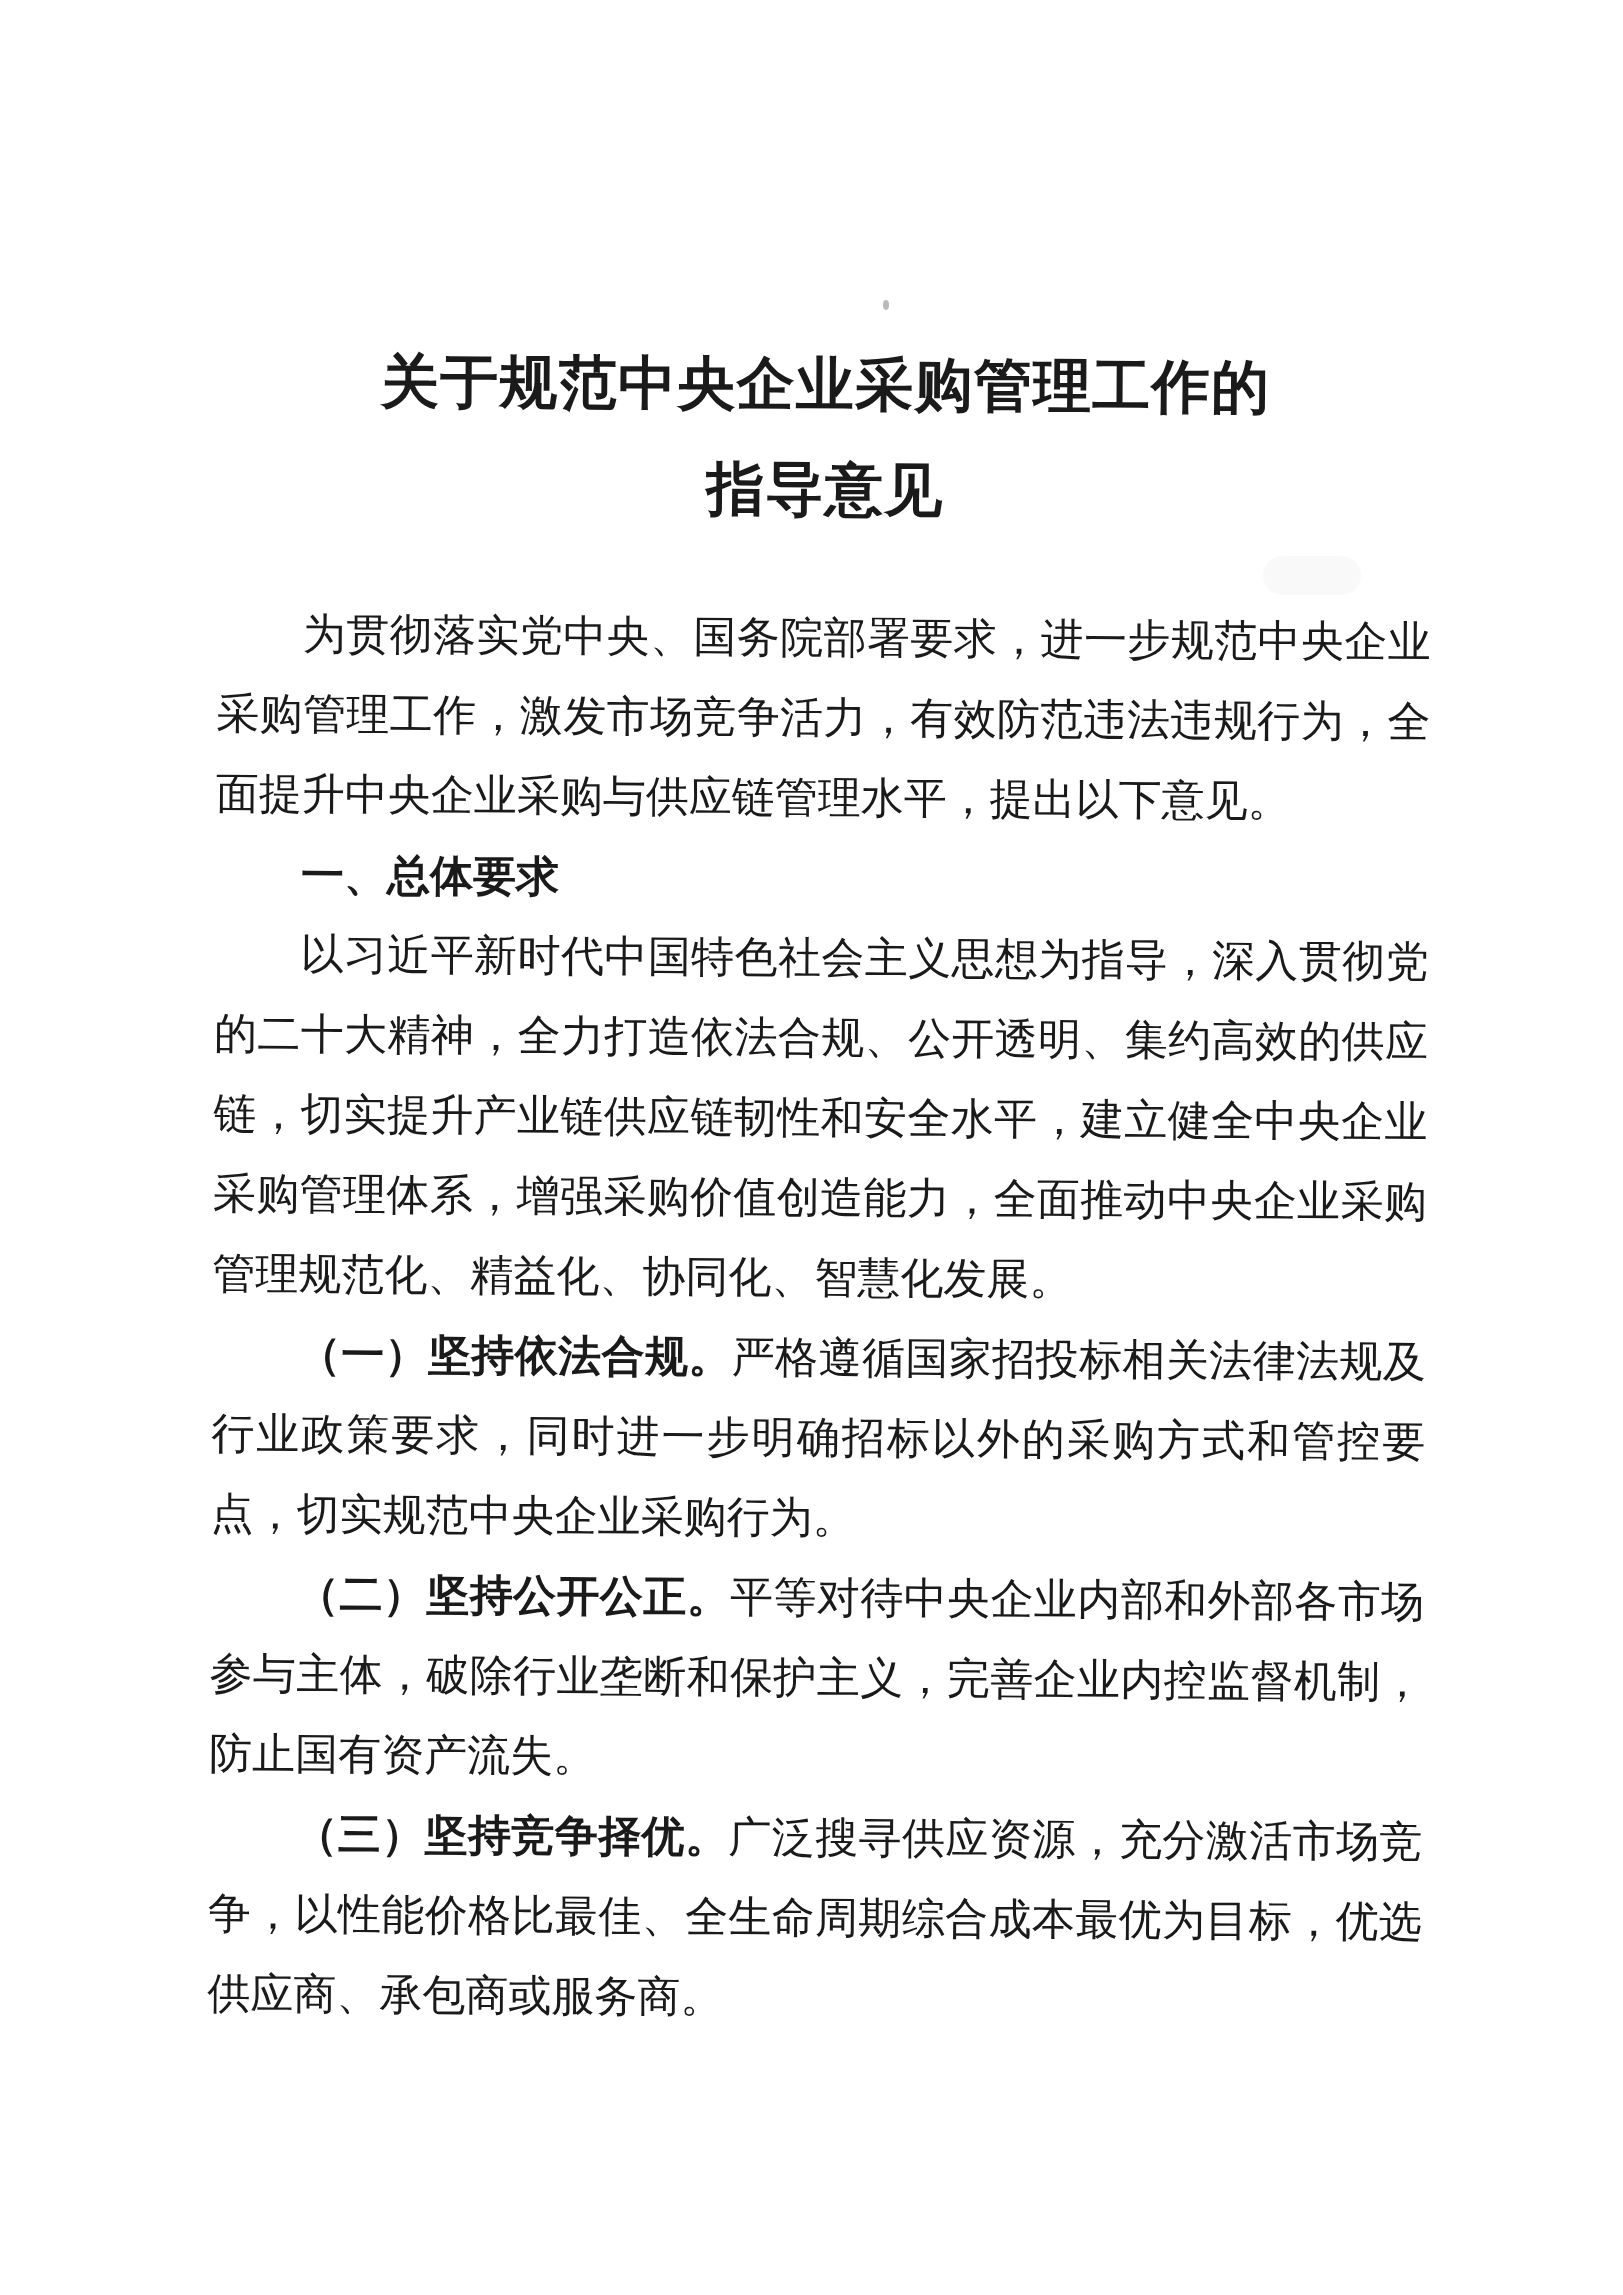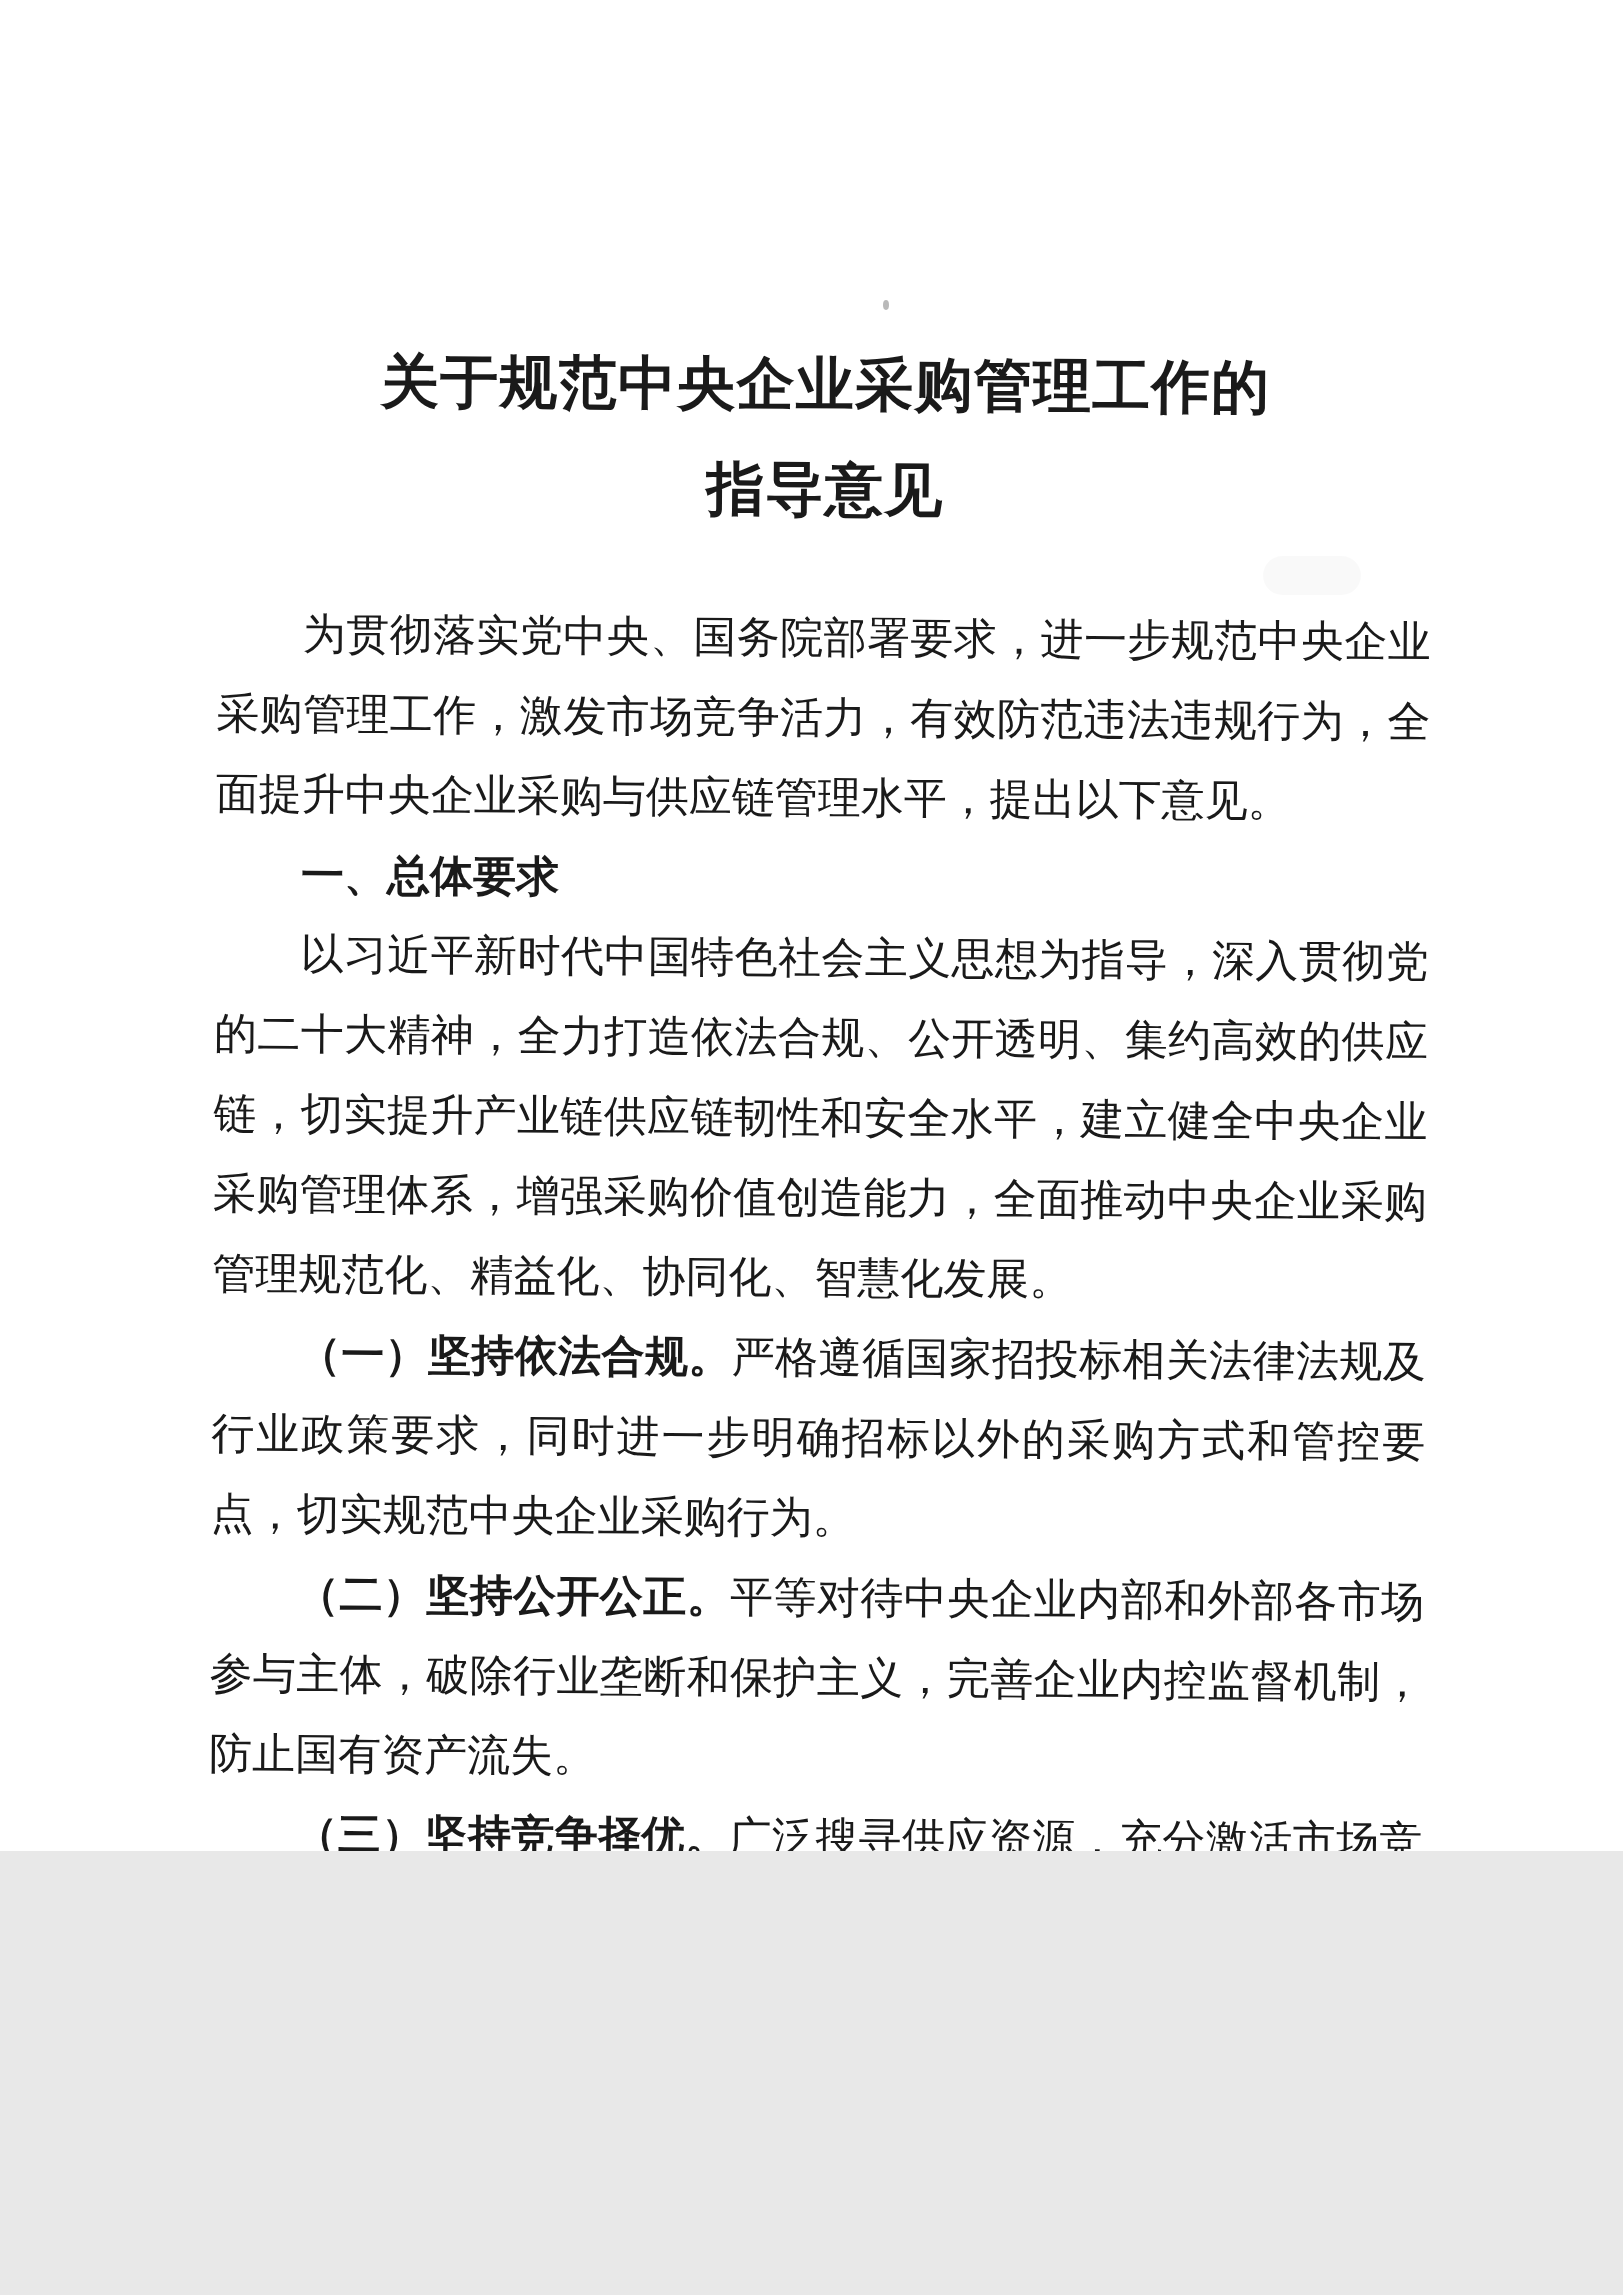--- a/index.html
+++ b/index.html
@@ -1,19 +1,19 @@
 <!DOCTYPE html>
 <html style="font-size:10.5px"><head>
 <meta charset="utf-8">
 <style>
   html,body{margin:0;padding:0;background:#e8e8e8;}
   .page{
     position:relative;
     width:1623px;
-    height:1851px;
+    height:2295px;
     background:#ffffff;
     overflow:hidden;
     font-family:"Liberation Serif","DejaVu Serif",serif;
     color:#1a1a1a;
   }
   .content{
     position:absolute;
     left:219px;
     top:327px;
     width:1214px;

